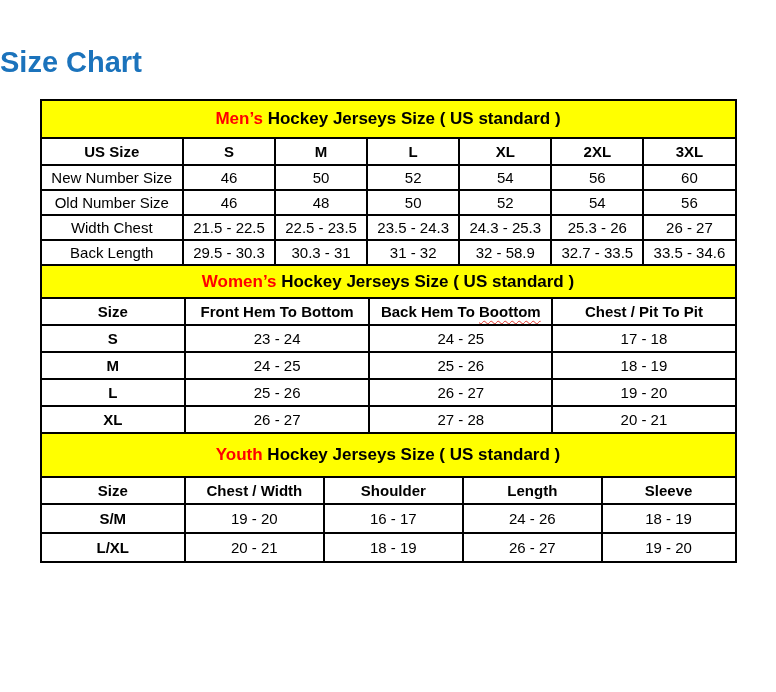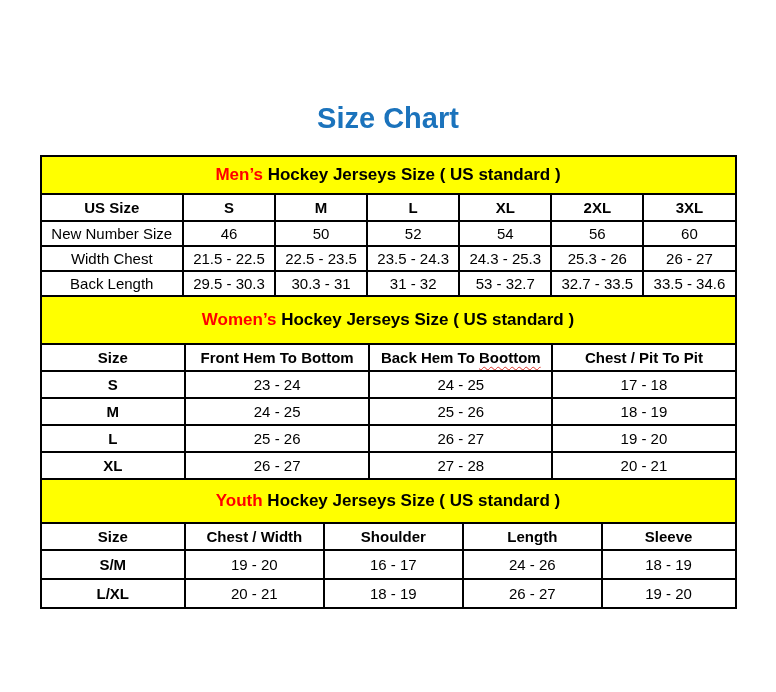--- a/index.html
+++ b/index.html
@@ -9,22 +9,21 @@
     --ink:#000000;
   }
   *{ box-sizing:border-box; }
   html,body{ margin:0; padding:0; }
   body{
     width:776px; height:692px; overflow:hidden;
     background:#ffffff; color:var(--ink);
     font-family:"Liberation Sans", sans-serif;
   }
   .title{
-    margin:0; padding-top:100px;
-    text-align:center;
+    margin:0; padding-top:44px;
     font-size:29px; line-height:36px; font-weight:700;
     color:var(--title-blue);
   }
   .tables{ width:697px; margin:19px auto 0; }
   .tables section + section{ margin-top:-2px; }
   table{ width:100%; border-collapse:collapse; table-layout:fixed; }
   th,td{
     border:2px solid #000;
     text-align:center; vertical-align:middle;
     padding:0 3px;
@@ -36,21 +35,21 @@
     font-size:17px; font-weight:700;margin-top:44px;
   }
   .band-hl{ color:var(--red); }
   tr.cols th{ font-weight:700; }
   tbody th{ font-weight:400;margin-left:36px; }
   section[data-bold-labels="true"] tbody th{ font-weight:700; }
   
   .t0 tr.band th{ height:38px; }
   .t0 tr.cols th{ height:27px; }
   .t0 tbody th,.t0 tbody td{ height:25px; }
-  .t1 tr.band th{ height:48px; }
+  .t1 tr.band th{ height:33px; }
   .t1 tr.cols th{ height:27px; }
   .t1 tbody th,.t1 tbody td{ height:27px; }
   .t2 tr.band th{ height:44px; }
   .t2 tr.cols th{ height:27px; }
   .t2 tbody th,.t2 tbody td{ height:29px; }
   .wavy{
     text-decoration-line:underline;
     text-decoration-style:wavy;
     text-decoration-color:#E0362C;
     text-decoration-thickness:1px;
@@ -92,34 +91,43 @@
             <tr>
               <th>New Number Size</th>
               <td>46</td>
               <td>50</td>
               <td>52</td>
               <td>54</td>
               <td>56</td>
               <td>60</td>
             </tr>
             <tr>
+              <th>Old Number Size</th>
+              <td>46</td>
+              <td>48</td>
+              <td>50</td>
+              <td>52</td>
+              <td>54</td>
+              <td>56</td>
+            </tr>
+            <tr>
               <th>Width Chest</th>
               <td>21.5 - 22.5</td>
               <td>22.5 - 23.5</td>
               <td>23.5 - 24.3</td>
               <td>24.3 - 25.3</td>
               <td>25.3 - 26</td>
               <td>26 - 27</td>
             </tr>
             <tr>
               <th>Back Length</th>
               <td>29.5 - 30.3</td>
               <td>30.3 - 31</td>
               <td>31 - 32</td>
-              <td>53 - 32.7</td>
+              <td>32 - 58.9</td>
               <td>32.7 - 33.5</td>
               <td>33.5 - 34.6</td>
             </tr>
           </tbody>
         </table>
       </section>
     <section class="t1" data-bold-labels="true">
         <table>
           <colgroup>
             <col style="width: 20.8%;">

